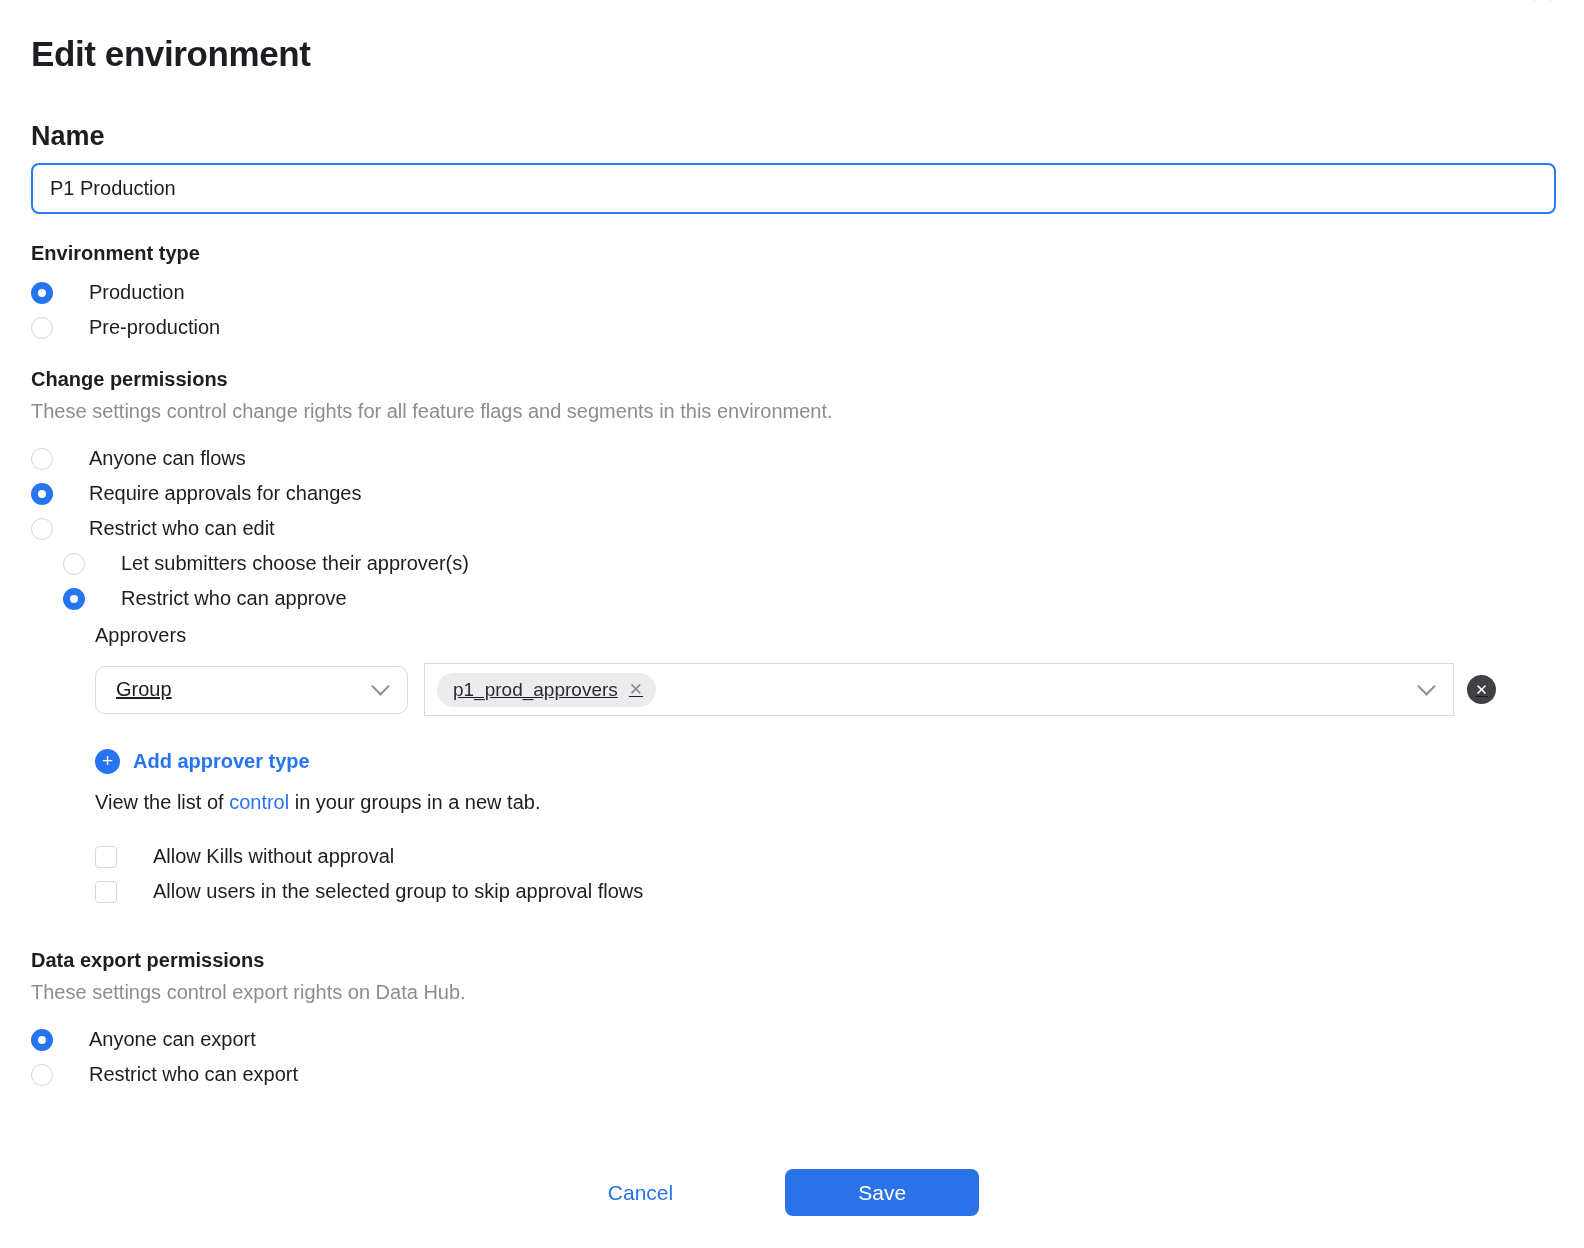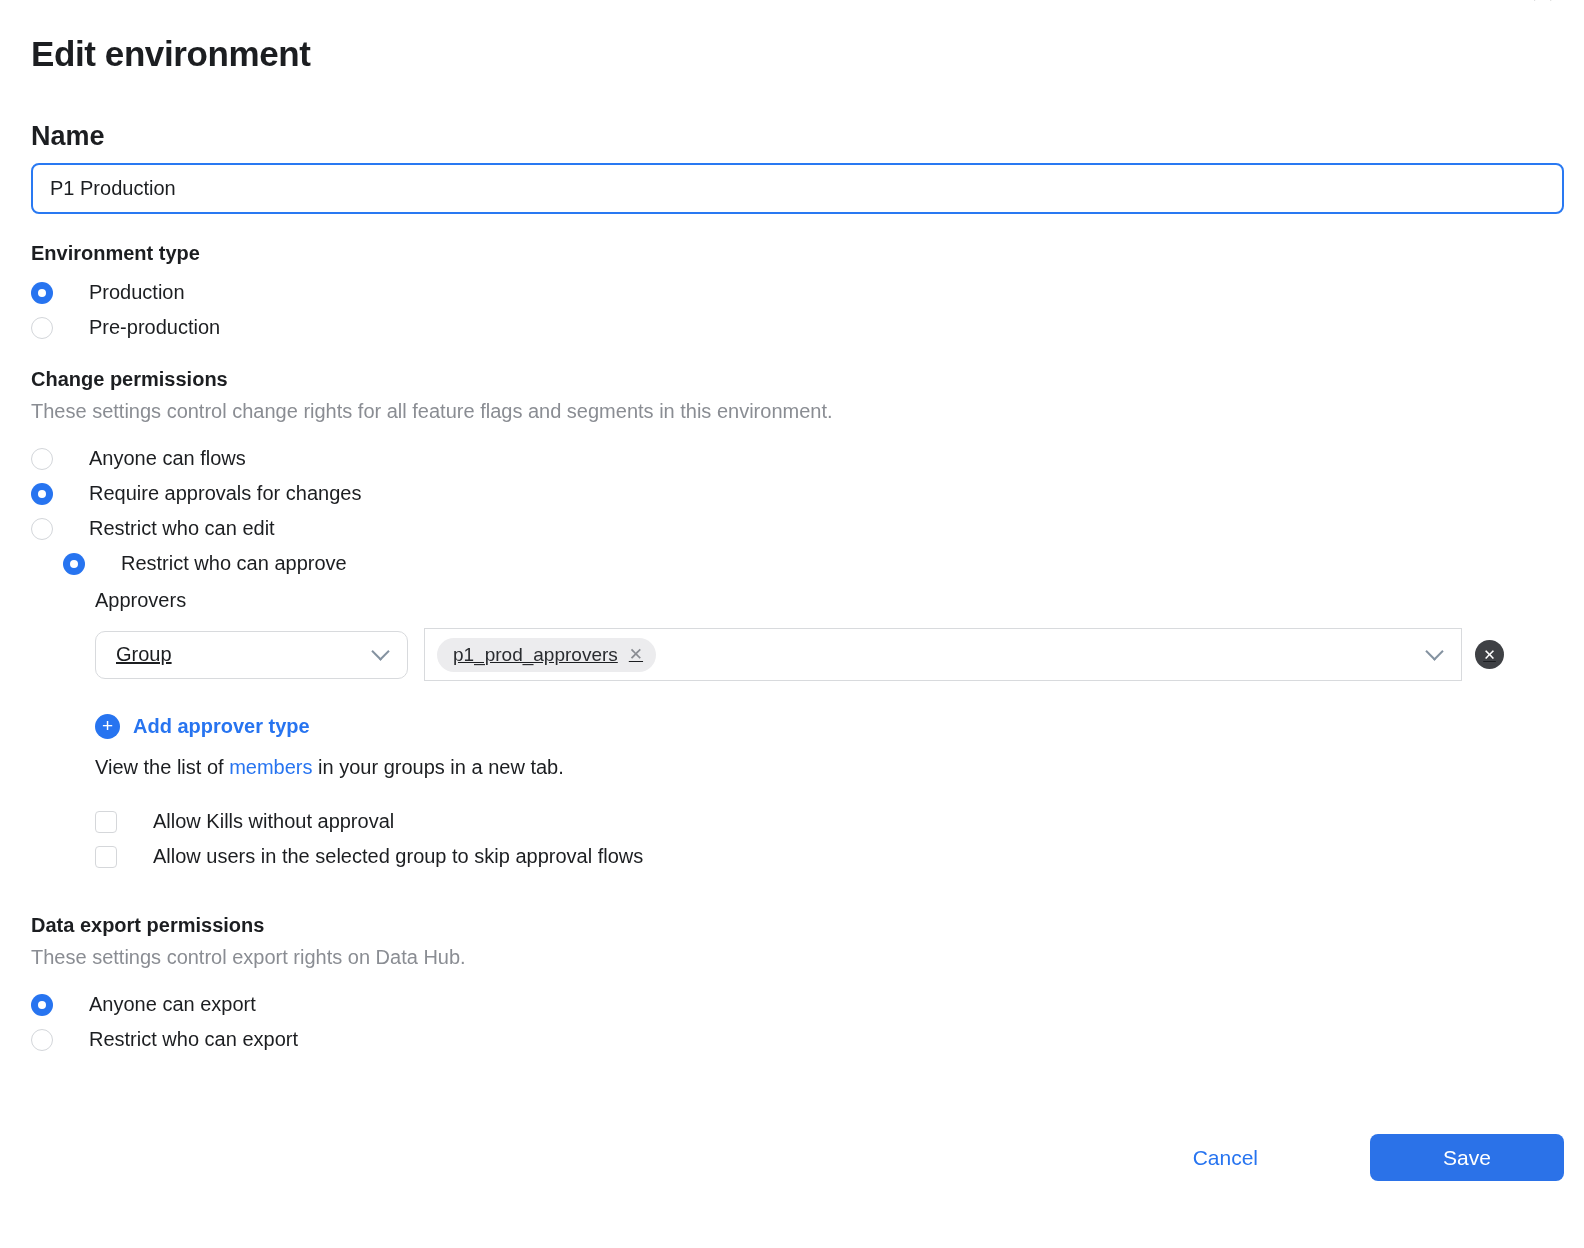--- a/index.html
+++ b/index.html
@@ -13,21 +13,21 @@
     position: relative;
   }
   .close-x {
     position: absolute;
     top: -27px; right: 26px;
     font-size: 36px;
     color: #6f7276;
     line-height: 1;
     cursor: pointer;
   }
-  .container { padding: 33px 20px 0 31px; }
+  .container { padding: 33px 28px 0 31px; }
 
   .title {
     font-size: 35px;
     font-weight: 700;
     letter-spacing: -0.4px;
     margin: 0;
     line-height: 1.2;
   }
 
   .field-label { font-size: 27px; font-weight: 700; margin-top: 46px; }
@@ -170,21 +170,21 @@
     flex: none;
     line-height: 1;
     padding-bottom: 1px;
   }
   .members-note { font-size: 20px; margin: 16px 0 0 64px; }
   .link { color: #2774f0; cursor: pointer; }
 
   .checkbox-group { margin: 25px 0 0 64px; }
 
   .footer {
-    display: flex; justify-content: flex-end; align-items: center;
+    display: flex; justify-content: center; align-items: center;
     margin-top: 77px;
     gap: 27px;
   }
   .cancel {
     color: #2774f0;
     font-size: 21px;
     font-weight: 500;
     margin-right: 85px;
     cursor: pointer;
   }
@@ -234,20 +234,24 @@
     </div>
     <div class="radio-row">
       <span class="radio checked"></span>
       <span>Require approvals for changes</span>
     </div>
     <div class="radio-row">
       <span class="radio"></span>
       <span>Restrict who can edit</span>
     </div>
     <div class="radio-row indent-1">
+      <span class="radio"></span>
+      <span>Let submitters choose their approver(s)</span>
+    </div>
+    <div class="radio-row indent-1">
       <span class="radio checked"></span>
       <span>Restrict who can approve</span>
     </div>
   </div>
 
   <div class="approvers-label">Approvers</div>
 
   <div class="approver-row">
     <div class="select">
       <span>Group</span>
@@ -263,21 +267,21 @@
     <div class="remove-btn">
       <span>✕</span>
     </div>
   </div>
 
   <div class="add-link">
     <span class="plus-circle">+</span>
     <span>Add approver type</span>
   </div>
 
-  <div class="members-note"><span>View the list of </span><span class="link">members</span><span> in your groups in a new tab.</span></div>
+  <div class="members-note"><span>View the list of </span><span class="link">control</span><span> in your groups in a new tab.</span></div>
 
   <div class="checkbox-group">
     <div class="checkbox-row">
       <span class="checkbox"></span>
       <span>Allow Kills without approval</span>
     </div>
     <div class="checkbox-row">
       <span class="checkbox"></span>
       <span>Allow users in the selected group to skip approval flows</span>
     </div>

